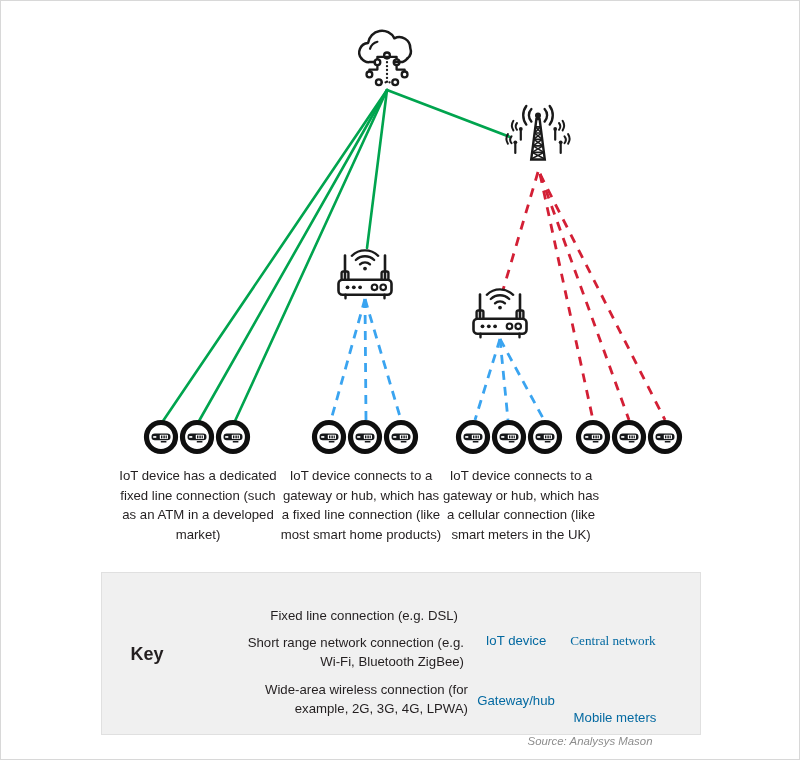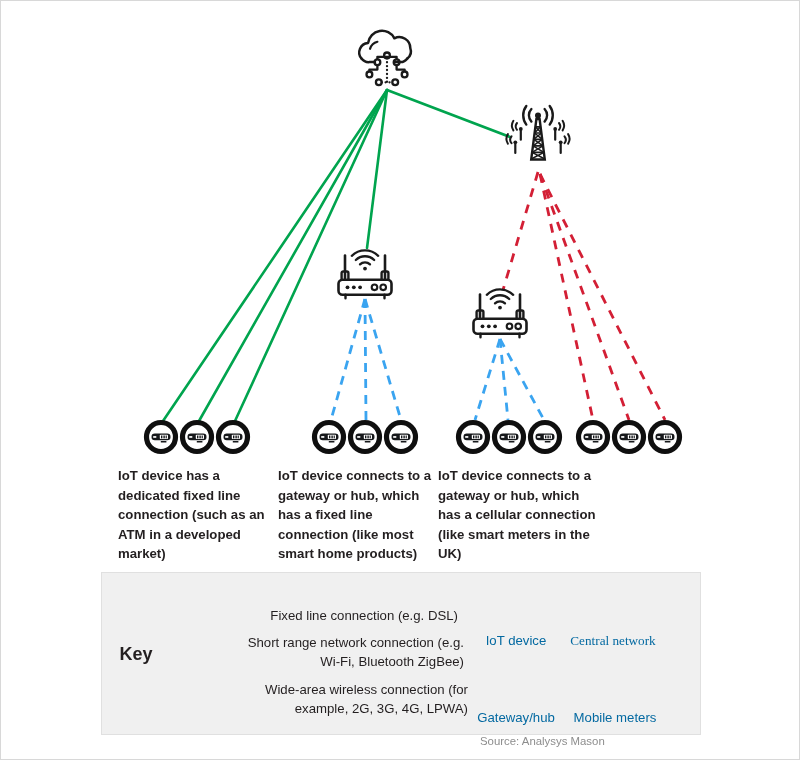--- a/index.html
+++ b/index.html
@@ -25,42 +25,42 @@
     box-sizing: border-box;
   }
   #diagram-svg {
     position: absolute;
     left: 0; top: 0;
     width: 800px;
     height: 760px;
   }
   .caption {
     position: absolute;
+    text-align: center;
     font-size: 13.2px;
     line-height: 19.5px;
     color: #231f20;
-    font-weight: bold;
   }
   #caption-0 { left: 118px; top: 466px; width: 160px; }
   #caption-1 { left: 278px; top: 466px; width: 166px; }
   #caption-2 { left: 438px; top: 466px; width: 166px; }
 
   #key-box {
     position: absolute;
     left: 101px;
     top: 572px;
     width: 600px;
     height: 163px;
     background: #f0f0f0;
     border: 1px solid #e0e0e0;
     box-sizing: border-box;
   }
   #key-title {
     position: absolute;
-    left: 93px;
+    left: 104px;
     top: 644px;
     width: 86px;
     text-align: center;
     font-size: 18px;
     font-weight: bold;
     color: #231f20;
   }
   .key-text {
     position: absolute;
     font-size: 13.2px;
@@ -74,31 +74,32 @@
 
   .legend-icon-label {
     position: absolute;
     text-align: center;
     font-size: 13.2px;
     line-height: 17px;
     color: #0369a1;
   }
   #legend-label-iot { left: 463px; top: 632px; width: 106px; }
   #legend-label-cloud { left: 554px; top: 632px; width: 118px; font-family: Liberation Serif, serif; }
-  #legend-label-gw { left: 460px; top: 709px; width: 112px; }
+  #legend-label-gw { left: 460px; top: 692px; width: 112px; }
   #legend-label-mob { left: 556px; top: 709px; width: 118px; }
 
   #source-text {
     position: absolute;
     left: 480px;
     top: 735px;
     width: 220px;
-    text-align: left;
+    text-align: center;
     font-size: 11.4px;
     color: #8d8d8d;
+    font-style: italic;
   }
 </style>
 </head>
 <body>
 
 <div id="page-frame"></div>
 
 <svg id="diagram-svg" viewBox="0 0 800 760" xmlns="http://www.w3.org/2000/svg">
 
   <defs>

